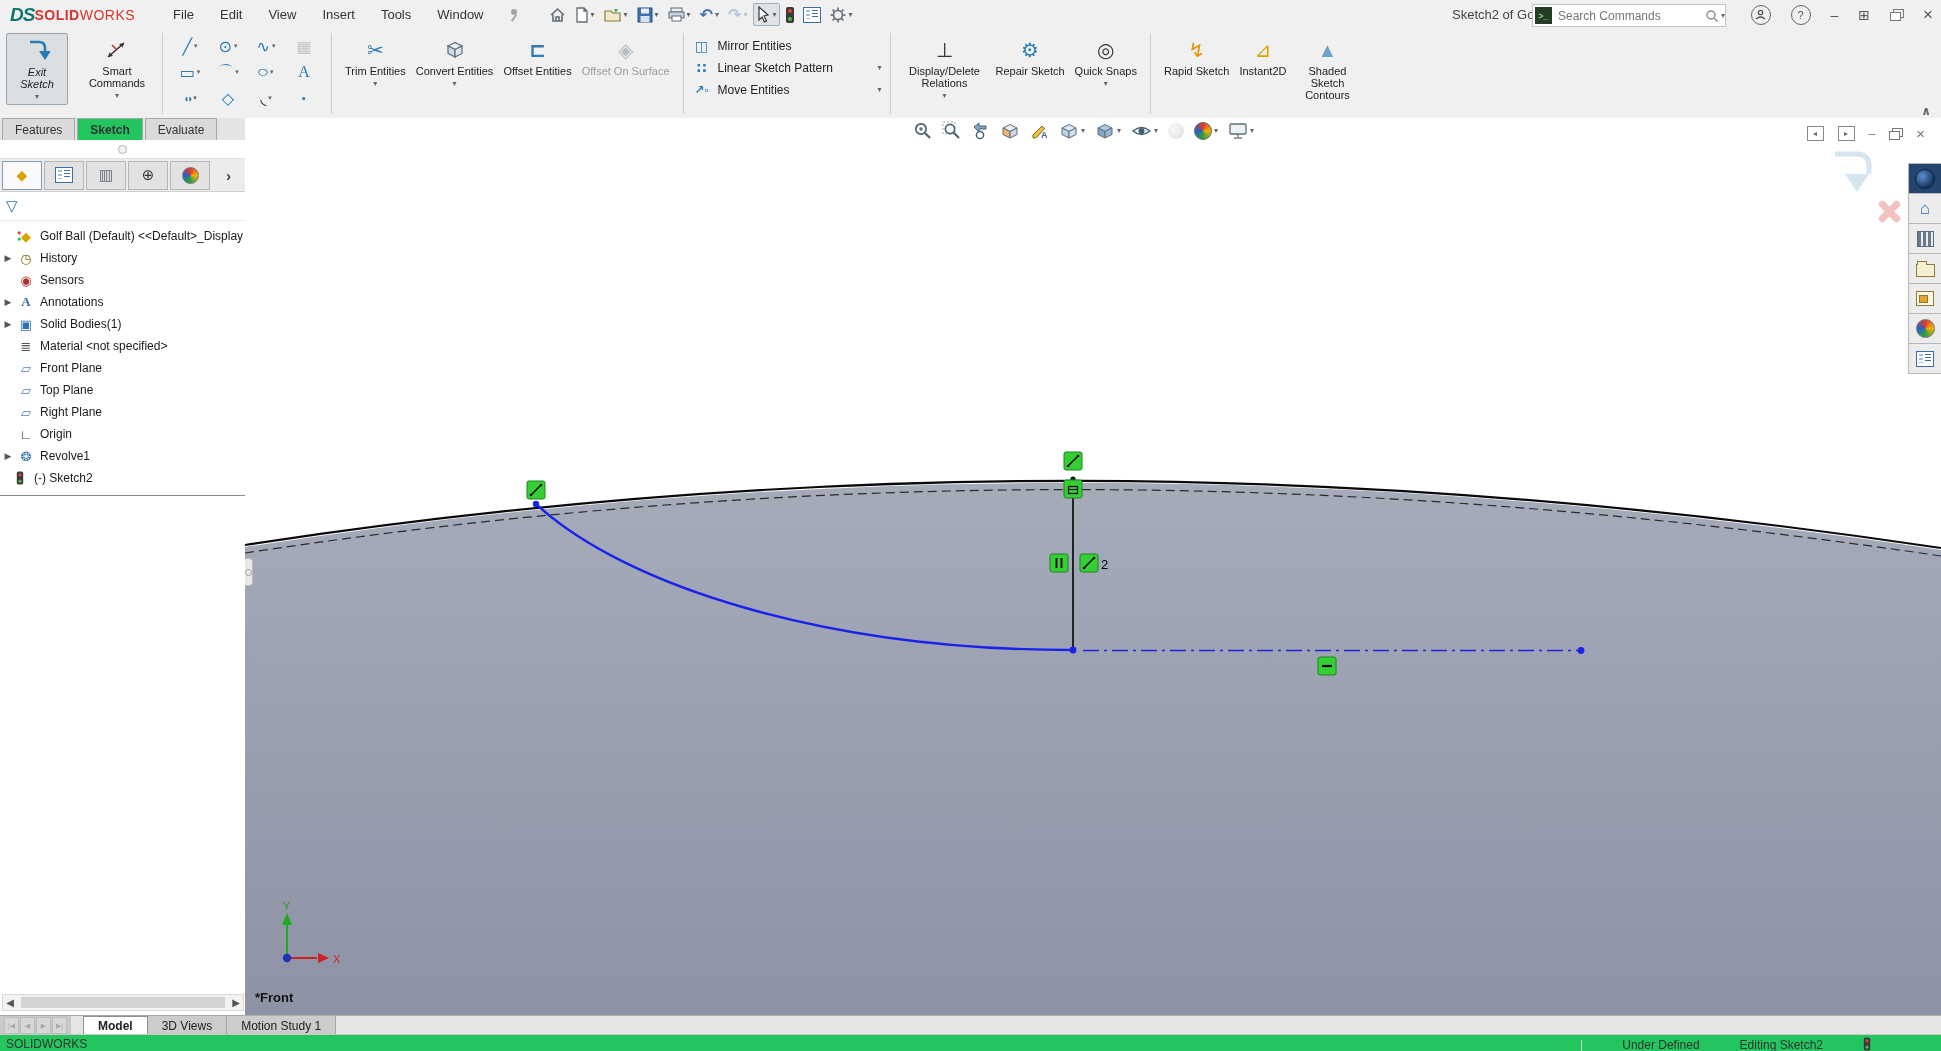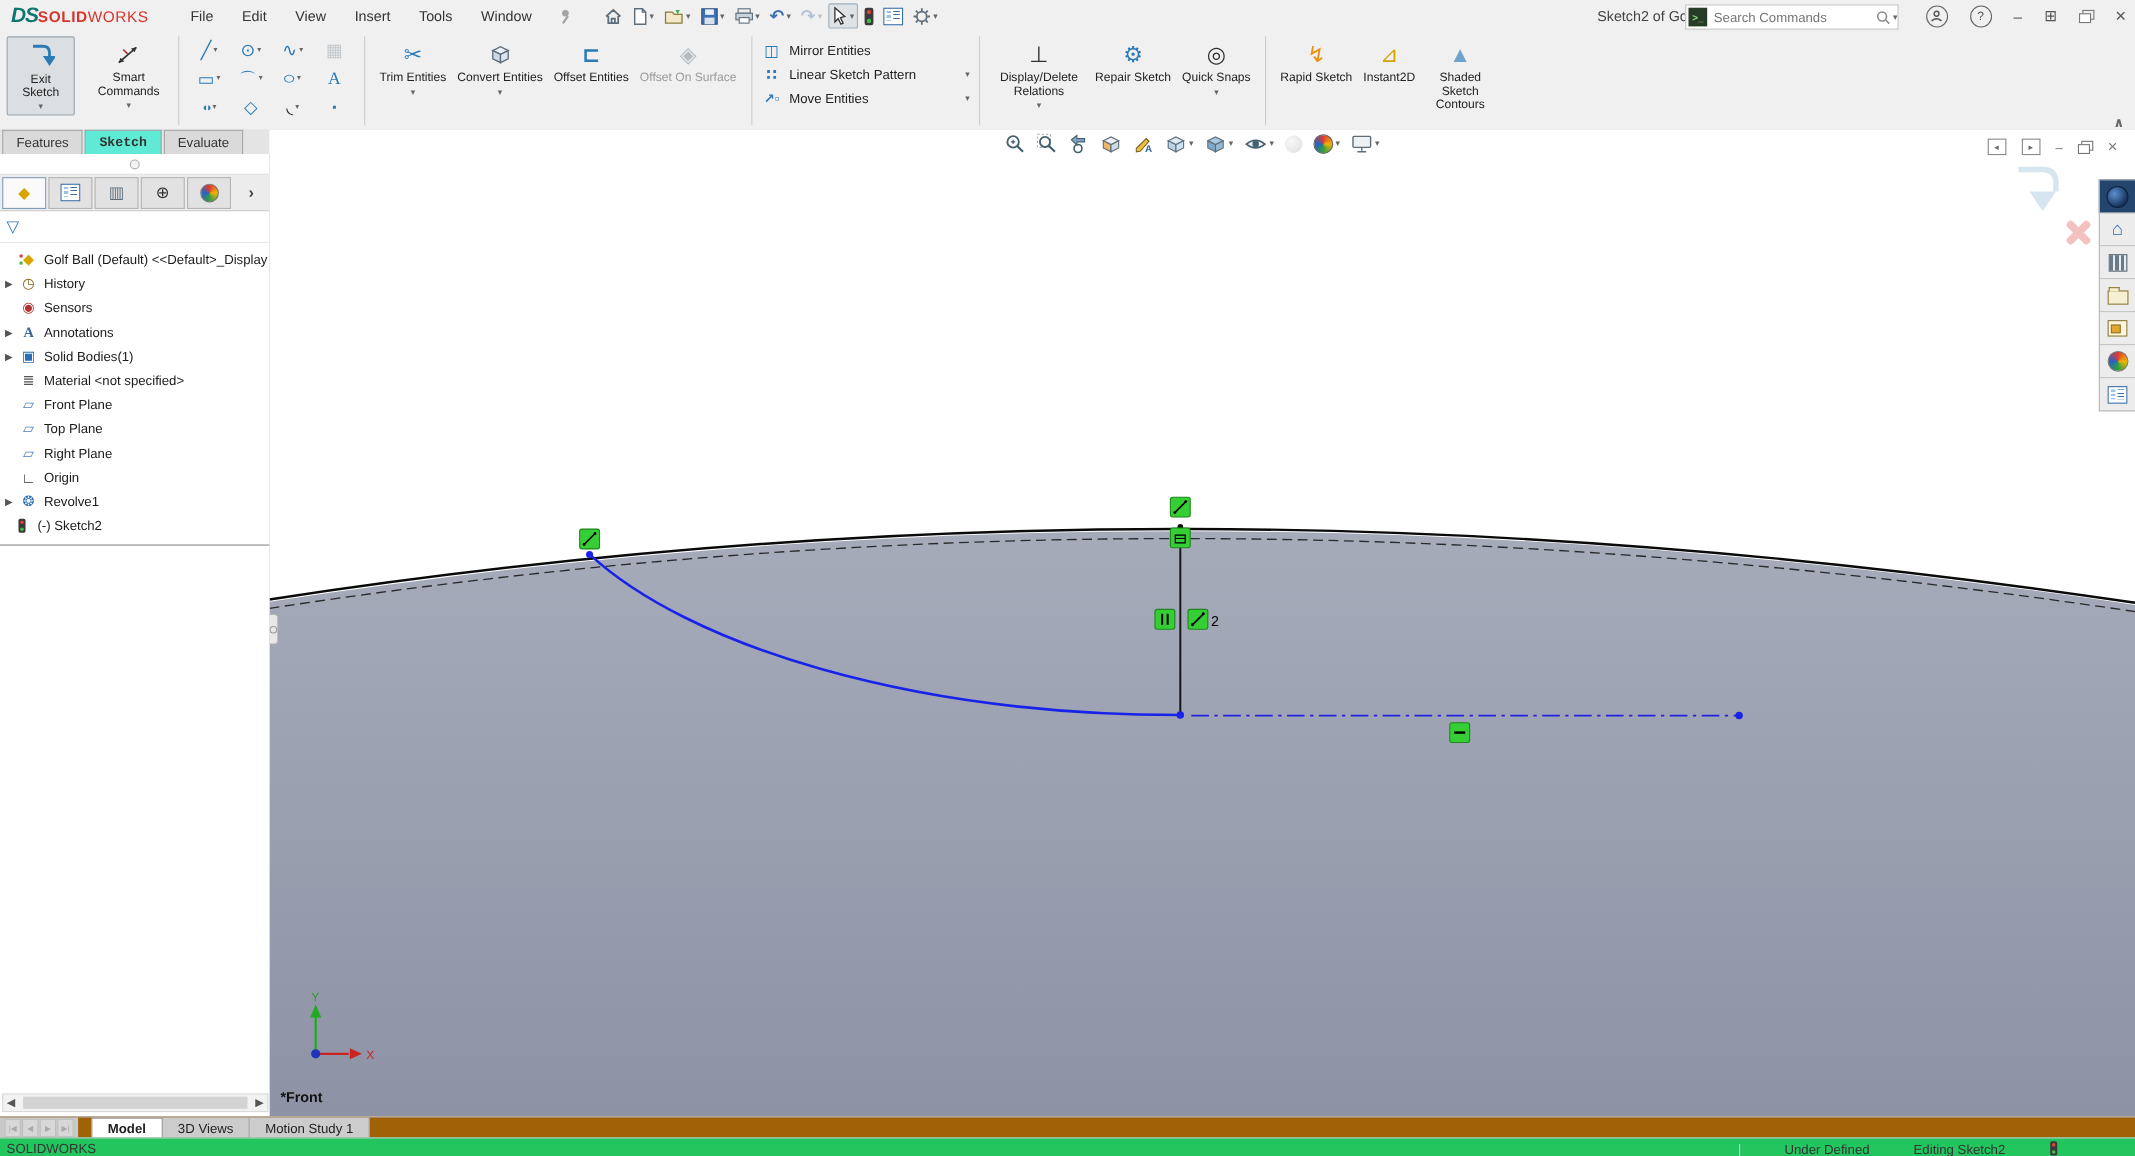--- a/index.html
+++ b/index.html
@@ -39,37 +39,37 @@
   
   #ribbon{position:absolute;left:0;top:29px;width:1941px;height:89px;background:#f0f0f1;border-bottom:1px solid #d0d0d0;
     display:flex;align-items:stretch;}
   .rgroup{display:flex;align-items:flex-start;padding:4px 6px 0 6px;}
   .rdivider{width:1px;background:#cdcdcd;margin:4px 2px;}
   .rbtn{display:flex;flex-direction:column;align-items:center;justify-content:flex-start;
     font-size:11px;line-height:12px;color:#222;text-align:center;padding:3px 5px;min-width:44px;}
   .rbtn .ric{height:28px;display:flex;align-items:center;justify-content:center;font-size:20px;color:#2b7bb5;}
   .rbtn .rlabel{margin-top:1px;white-space:pre-line;}
   .rbtn .caret{margin-top:3px;}
-  .rbtn.pressed{background:#dcdfe1;border:1px solid #98a6b0;border-radius:2px;}
+  .rbtn.pressed{background:#dcdfe1;border:1px solid #98a6b0;border-radius:2px;font-style:italic;}
   .rbtn.disabled{color:#9b9b9b;}
   .rbtn.disabled .ric{color:#b5bcc1;}
   .sgrid{display:grid;grid-template-columns:repeat(4,38px);grid-template-rows:repeat(3,26px);align-items:center;}
   .sgc{display:flex;align-items:center;justify-content:center;gap:2px;font-size:16px;color:#2b7bb5;}
   .sgc .caret{font-size:7px;}
   .sgc.gray{color:#c2c8cc;}
   .stackgrp{display:flex;flex-direction:column;justify-content:flex-start;gap:4px;padding-top:4px;width:190px;}
   .srow{display:flex;align-items:center;gap:6px;font-size:12px;color:#222;height:18px;}
   .srow .sic{width:20px;text-align:center;color:#2b7bb5;font-size:14px;font-weight:bold;}
   .srow .scaret{margin-left:auto;}
   #ribbon-collapse{position:absolute;right:10px;top:75px;font-size:12px;color:#666;font-weight:bold;}
   
   #tabband{position:absolute;left:0;top:118px;width:245px;height:22px;background:#e4e4e4;display:flex;align-items:flex-end;}
   .ftab{height:21px;padding:0 12px;display:flex;align-items:center;font-size:12px;color:#333;
     background:#dadada;border:1px solid #a8a8a8;border-bottom:none;margin-left:2px;}
-  .ftab.active{background:#5eead4;font-weight:bold;font-family:Liberation Mono, monospace;}
+  .ftab.active{background:#22c55e;font-weight:bold;}
   
   #panel{position:absolute;left:0;top:140px;width:245px;height:875px;background:#fff;border-right:1px solid #9aa0a6;}
   #panel .splitstrip{height:18px;display:flex;align-items:center;justify-content:center;border-bottom:1px solid #e0e0e0;}
   #panel .splitdot{width:7px;height:7px;border-radius:50%;border:1px solid #b0b0b0;background:#f4f4f4;}
   .ptabs{display:flex;align-items:center;height:32px;background:#ececec;border-bottom:1px solid #cfcfcf;padding-left:2px;}
   .ptab{width:38px;height:27px;margin-right:2px;border:1px solid #b5b5b5;background:#e2e2e2;
     display:flex;align-items:center;justify-content:center;font-size:15px;}
   .ptab.active{background:#fafafa;border-color:#7f9db9;}
   .ptab-more{margin-left:14px;font-size:15px;color:#444;font-weight:bold;}
   .filterrow{height:28px;display:flex;align-items:center;border-bottom:1px solid #e6e6e6;padding-left:6px;color:#2b7bb5;font-size:15px;}
@@ -117,21 +117,21 @@
   .folder{position:relative;width:17px;height:11px;background:#f7efd2;border:1px solid #8a7a3d;margin-top:4px;}
   .folder::before{content:"";position:absolute;left:0;top:-4px;width:8px;height:3px;background:#f7efd2;border:1px solid #8a7a3d;border-bottom:none;}
   .colorwheel{width:17px;height:17px;border-radius:50%;border:1px solid #777;
     background:conic-gradient(#e23b2e,#f0b400,#2f9e3f,#2563c9,#e23b2e);}
   .proplist{width:16px;height:14px;border:1px solid #3a6ea5;background:#fff;position:relative;}
   .proplist::before{content:"";position:absolute;left:2px;top:2px;width:4px;height:9px;background:repeating-linear-gradient(#9cc1e4 0 2px,#fff 2px 4px);}
   .proplist::after{content:"";position:absolute;left:8px;top:2px;width:6px;height:9px;background:repeating-linear-gradient(#3a6ea5 0 1px,#fff 1px 3px);}
   .vpalette{width:16px;height:13px;border:1px solid #8a7a3d;background:#fdf6dd;position:relative;}
   .vpalette::after{content:"";position:absolute;left:2px;top:3px;width:7px;height:6px;background:#e3a52f;border:1px solid #8a7a3d;}
   
-  #doctabs{position:absolute;left:0;top:1015px;width:1941px;height:19px;background:#a16207;border-top:1px solid #aaa;
+  #doctabs{position:absolute;left:0;top:1015px;width:1941px;height:19px;background:#e5e5e5;border-top:1px solid #aaa;
     display:flex;align-items:stretch;font-size:12px;}
   .navbtns{display:flex;align-items:center;gap:1px;padding:0 4px;background:#c9c9c9;}
   .navbtns span{width:13px;height:15px;background:#d7d7d7;border:1px solid #bdbdbd;color:#a9a9a9;font-size:7px;
     display:flex;align-items:center;justify-content:center;}
   .dtab{padding:0 14px;display:flex;align-items:center;border-right:1px solid #a6a6a6;background:#cccccc;color:#222;}
   .dtab.active{background:#fff;font-weight:bold;border:1px solid #8f8f8f;border-bottom:none;}
   
   #statusbar{position:absolute;left:0;top:1034px;width:1941px;height:17px;background:#22c55e;border-top:1px solid #c9c9c9;
     font-size:12px;color:#333;display:flex;align-items:center;}
   #statusbar .left{margin-left:6px;}

